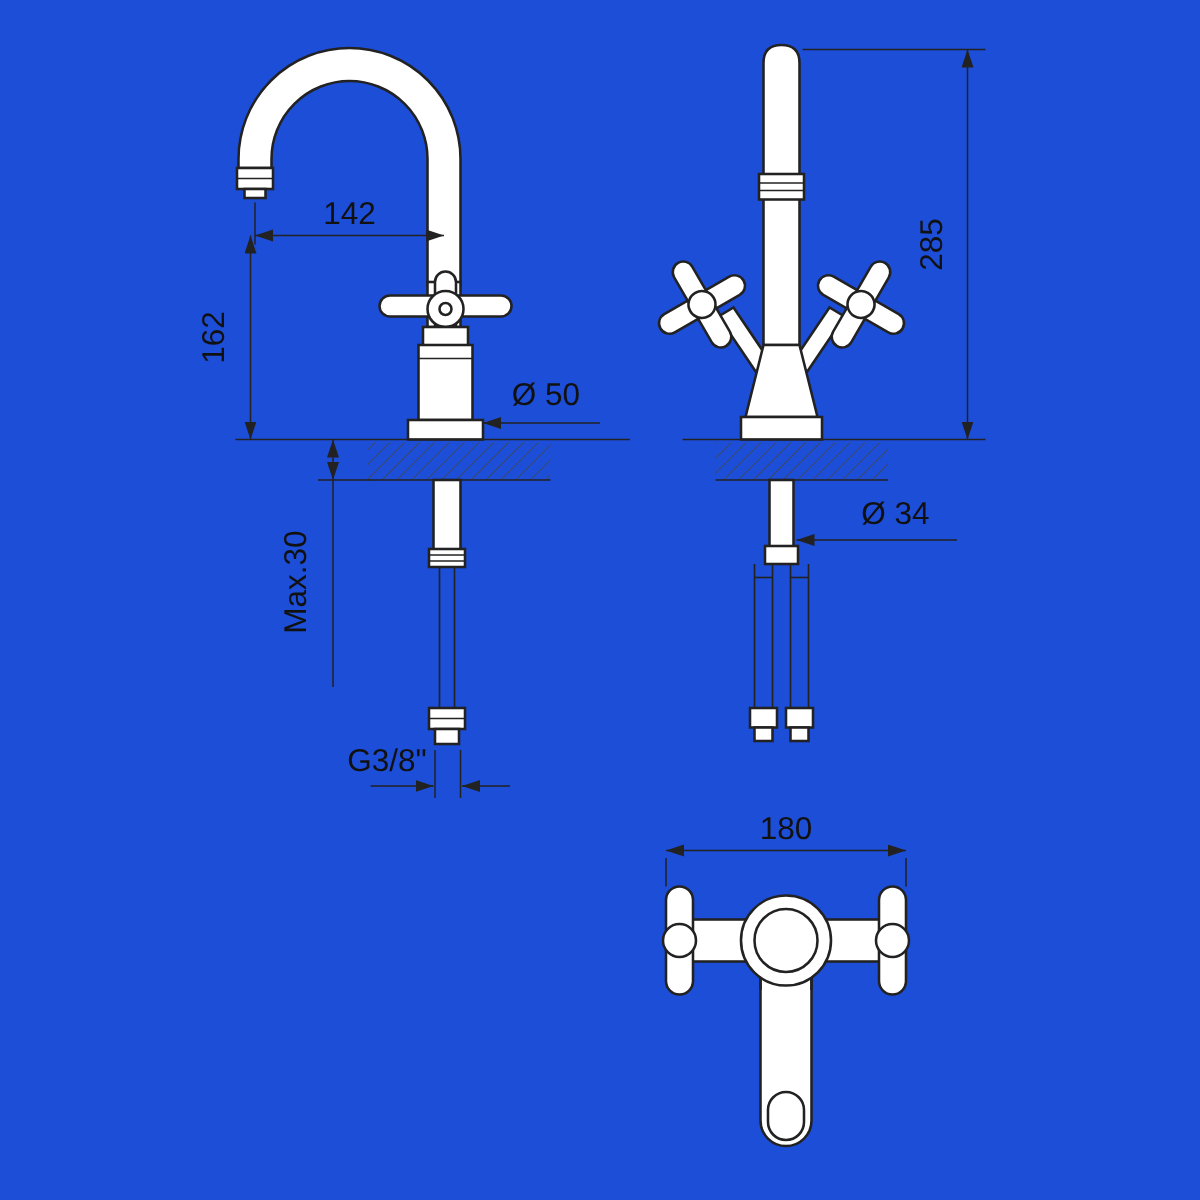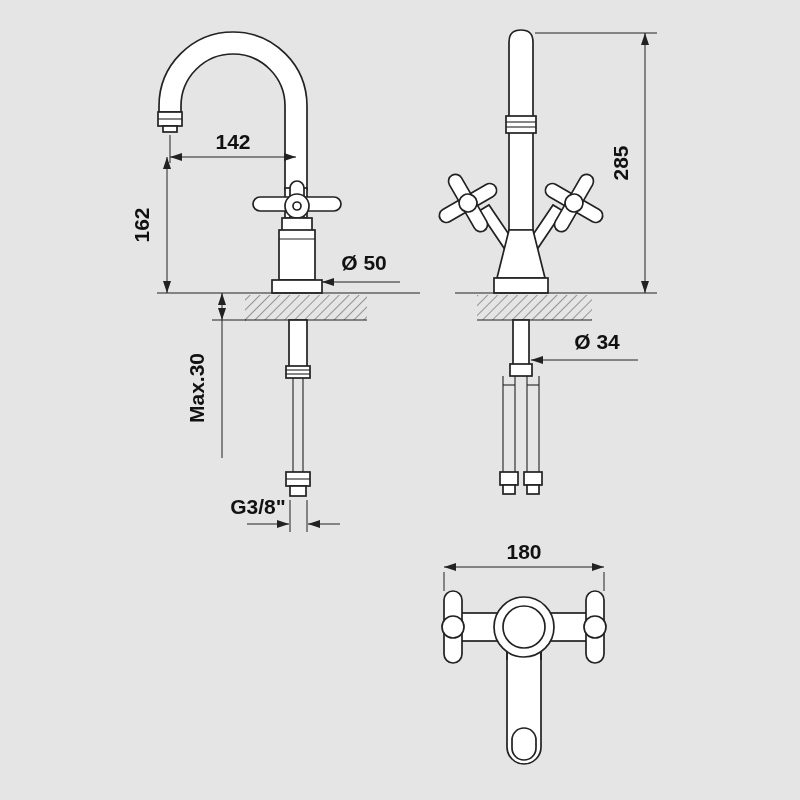--- a/index.html
+++ b/index.html
@@ -1,16 +1,16 @@
 <!DOCTYPE html>
 <html><head>
 <meta charset="utf-8">
 <style>
   html,body{margin:0;padding:0;background:#ffffff;}
-  .canvas{width:800px;height:800px;background:#e5e5e5;position:relative;font-family:"Liberation Sans",sans-serif;font-weight:bold;}
+  .canvas{width:800px;height:800px;background:#1d4ed8;position:relative;font-family:"Liberation Sans",sans-serif;}
   svg{display:block;}
   .obj{stroke:#222222;stroke-width:1.7;fill:#ffffff;}
   .objn{stroke:#222222;stroke-width:1.7;fill:none;}
   .thin{stroke:#222222;stroke-width:1.1;fill:none;}
   .dim{stroke:#222222;stroke-width:1;fill:none;}
   .dim-label{font-family:"Liberation Sans",sans-serif;font-size:21px;fill:#111111;}
 </style>
 </head>
 <body>
 

